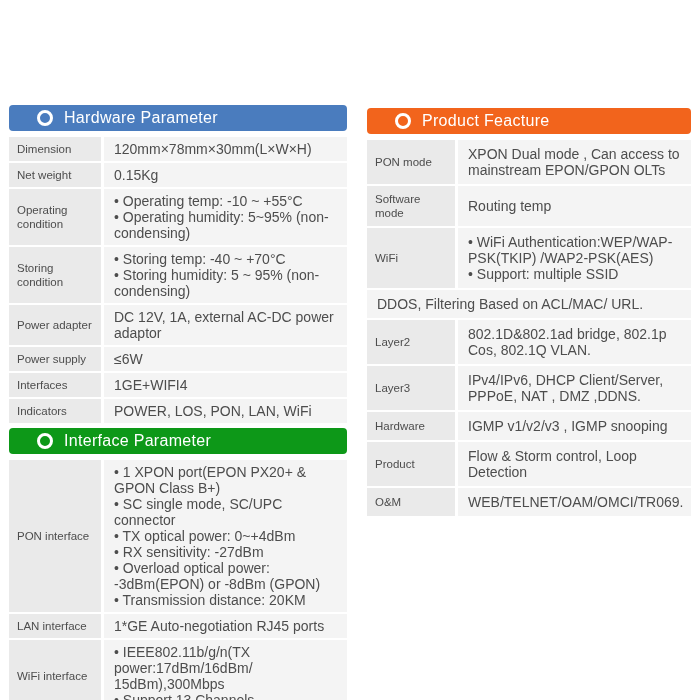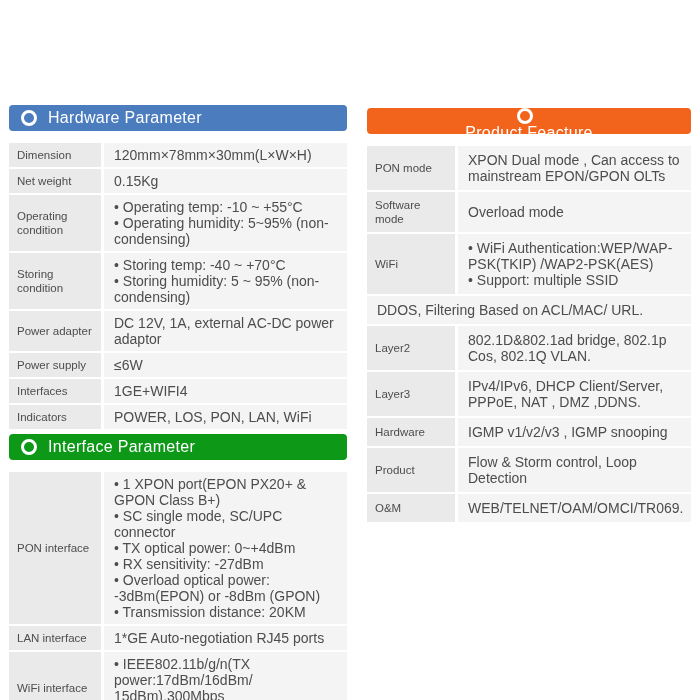--- a/index.html
+++ b/index.html
@@ -12,36 +12,36 @@
     color:#4d4d4d;
   }
   .column{position:absolute;}
   #left-col{left:9px;top:105px;width:338px;}
   #right-col{left:367px;top:108px;width:324px;}
 
   .section{margin:0 0 5px 0;}
   .section-header{
     display:flex;align-items:center;
     height:26px;border-radius:4px;
-    padding:0 10px;margin-bottom:12px;
+    padding:0 26px;margin-bottom:6px;
     color:#ffffff;
   }
   .section-header .ring{
     width:10px;height:10px;flex:0 0 auto;
     border:3px solid #ffffff;border-radius:50%;
     margin-right:11px;margin-left:2px;
     box-sizing:content-box;
   }
   .section-header .title{
     font-size:16px;letter-spacing:.3px;
     white-space:nowrap;
   }
   .hdr-blue{background:#4a7cbe;}
   .hdr-green{background:#0d9818;}
-  .hdr-orange{background:#f2641c;flex-direction:column;}
+  .hdr-orange{background:#f2641c;}
 
   .spec-table{display:block;}
   .row{display:flex;column-gap:3px;margin-bottom:2px;}
   .cell{box-sizing:border-box;}
   .label{
     background:#eaeaea;
     width:92px;flex:0 0 92px;
     display:flex;align-items:center;
     padding:3px 6px 3px 8px;
     font-size:11.5px;line-height:14px;
@@ -143,21 +143,21 @@
       <span class="ring"></span>
       <span class="title">Product Feacture</span>
     </div>
     <div class="spec-table">
       <div class="row">
         <div class="cell label">PON mode</div>
         <div class="cell value">XPON Dual mode , Can access to mainstream EPON/GPON OLTs</div>
       </div>
       <div class="row">
         <div class="cell label">Software mode</div>
-        <div class="cell value">Overload mode</div>
+        <div class="cell value">Routing temp</div>
       </div>
       <div class="row">
         <div class="cell label">WiFi</div>
         <div class="cell value">• WiFi Authentication:WEP/WAP-PSK(TKIP) /WAP2-PSK(AES)
 • Support: multiple SSID</div>
       </div>
       <div class="row">
         <div class="cell value">DDOS, Filtering Based on ACL/MAC/ URL.</div>
       </div>
       <div class="row">

